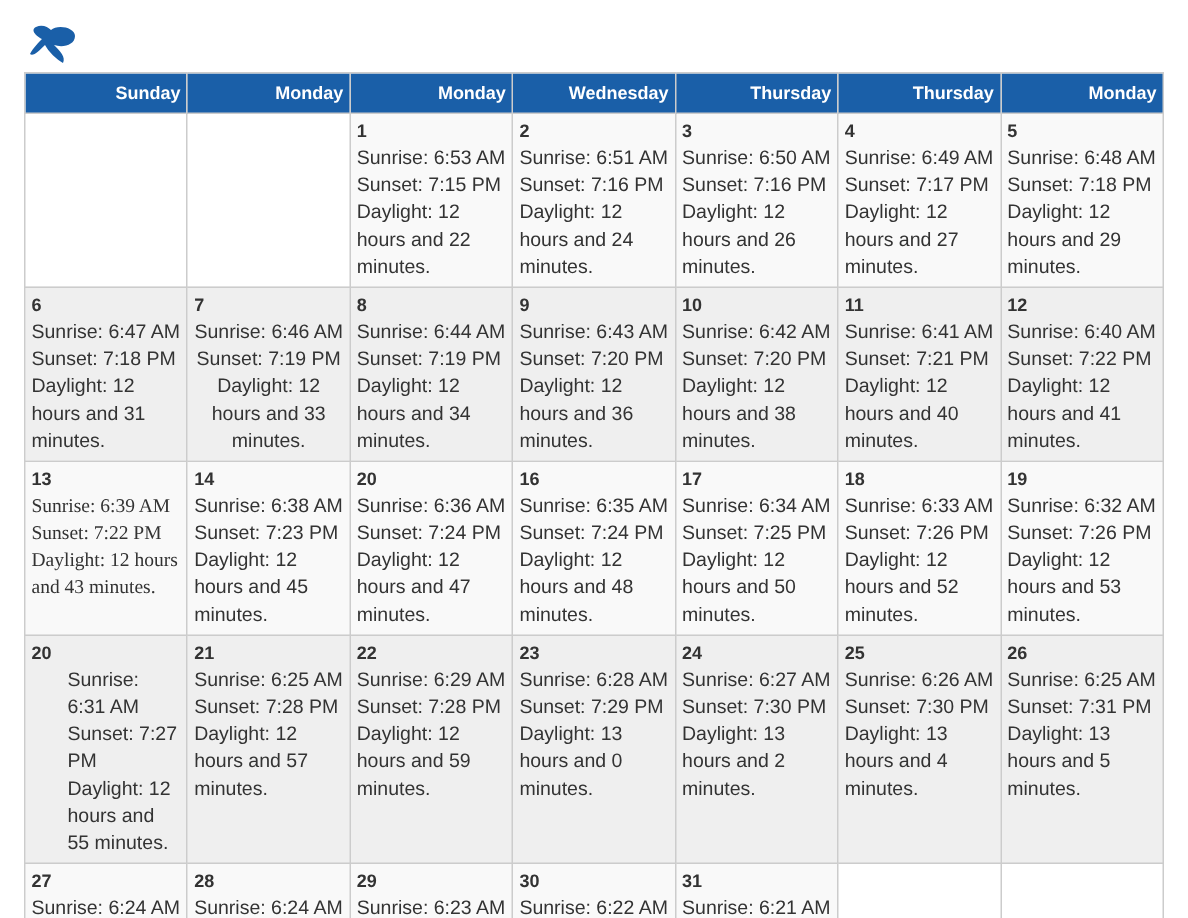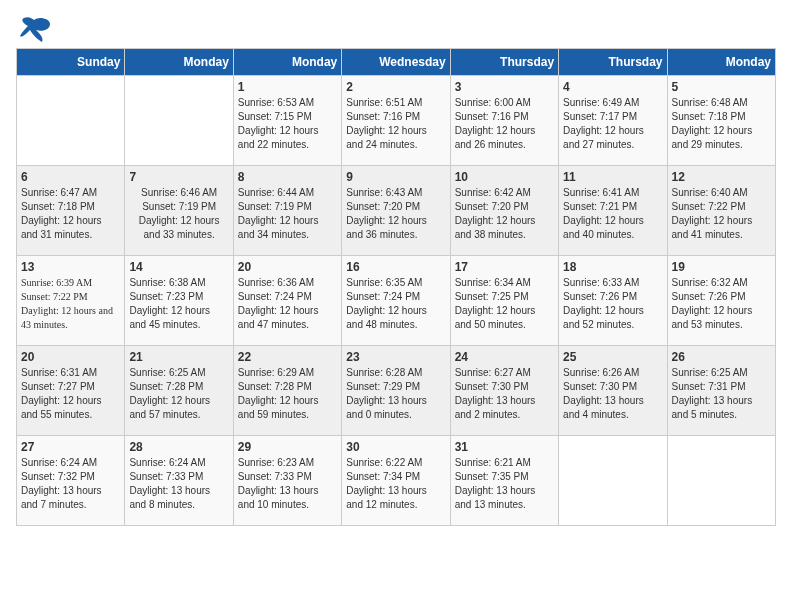--- a/index.html
+++ b/index.html
@@ -73,21 +73,21 @@
     }
     .day-number {
       font-weight: bold;
       font-size: 12px;
       color: #333;
       display: block;
       margin-bottom: 2px;
     }
     .day-info {
       color: #333;
-      font-size: 10px;
+      font-size: 13px;
       line-height: 1.4;
     }
     .empty { background: #fff !important; }
   </style>
 </head>
 <body>
 
 <div class="header">
   <div class="logo">
     <svg class="logo-bird" viewBox="0 0 36 28">
@@ -127,21 +127,21 @@
 Daylight: 12 hours and 22 minutes.</div>
         </td>
         <td>
           <span class="day-number">2</span>
           <div class="day-info" style="white-space: pre-line;">Sunrise: 6:51 AM
 Sunset: 7:16 PM
 Daylight: 12 hours and 24 minutes.</div>
         </td>
         <td>
           <span class="day-number">3</span>
-          <div class="day-info" style="white-space: pre-line;">Sunrise: 6:00 AM
+          <div class="day-info" style="white-space: pre-line;">Sunrise: 6:50 AM
 Sunset: 7:16 PM
 Daylight: 12 hours and 26 minutes.</div>
         </td>
         <td>
           <span class="day-number">4</span>
           <div class="day-info" style="white-space: pre-line;">Sunrise: 6:49 AM
 Sunset: 7:17 PM
 Daylight: 12 hours and 27 minutes.</div>
         </td>
         <td>
@@ -235,21 +235,21 @@
         <td>
           <span class="day-number">19</span>
           <div class="day-info" style="white-space: pre-line;">Sunrise: 6:32 AM
 Sunset: 7:26 PM
 Daylight: 12 hours and 53 minutes.</div>
         </td>
       </tr>
       <tr>
         <td>
           <span class="day-number">20</span>
-          <div class="day-info" style="white-space: pre-line;">Sunrise: 6:31 AM
+          <div class="day-info" style="white-space: pre-line; margin-left: 24px;">Sunrise: 6:31 AM
 Sunset: 7:27 PM
 Daylight: 12 hours and 55 minutes.</div>
         </td>
         <td>
           <span class="day-number">21</span>
           <div class="day-info" style="white-space: pre-line;">Sunrise: 6:25 AM
 Sunset: 7:28 PM
 Daylight: 12 hours and 57 minutes.</div>
         </td>
         <td>

